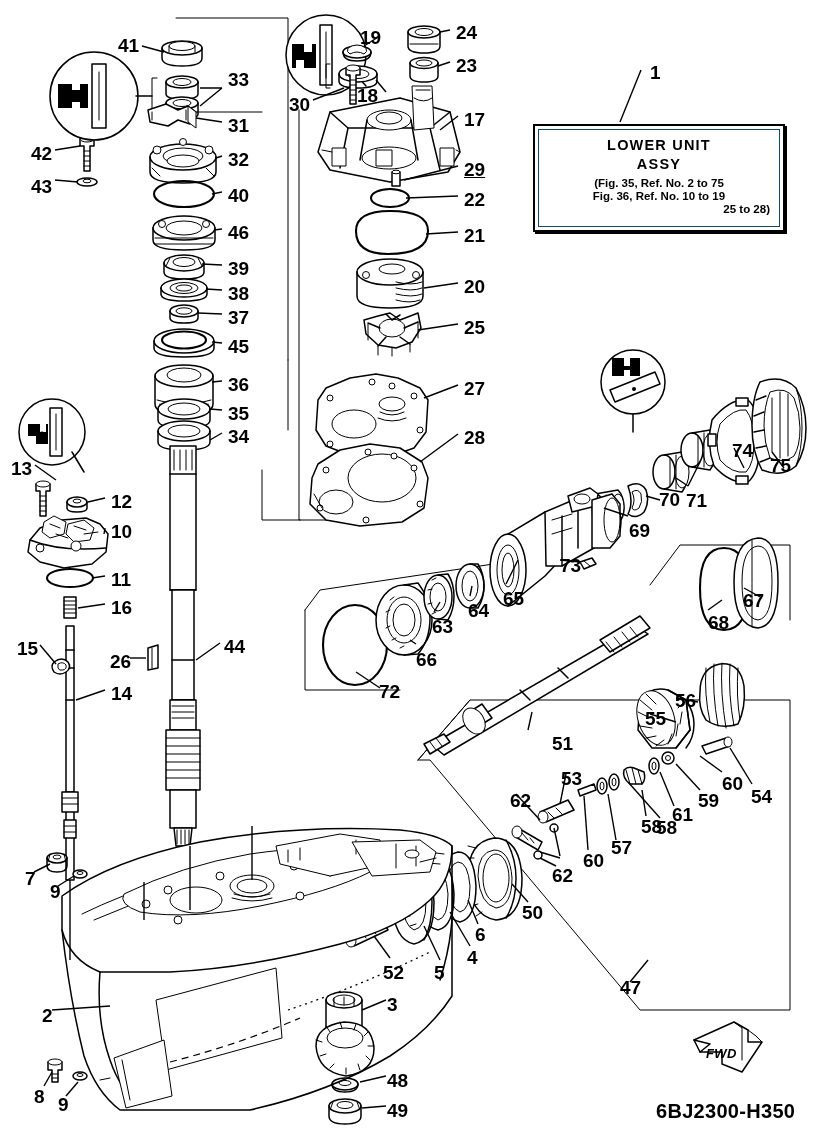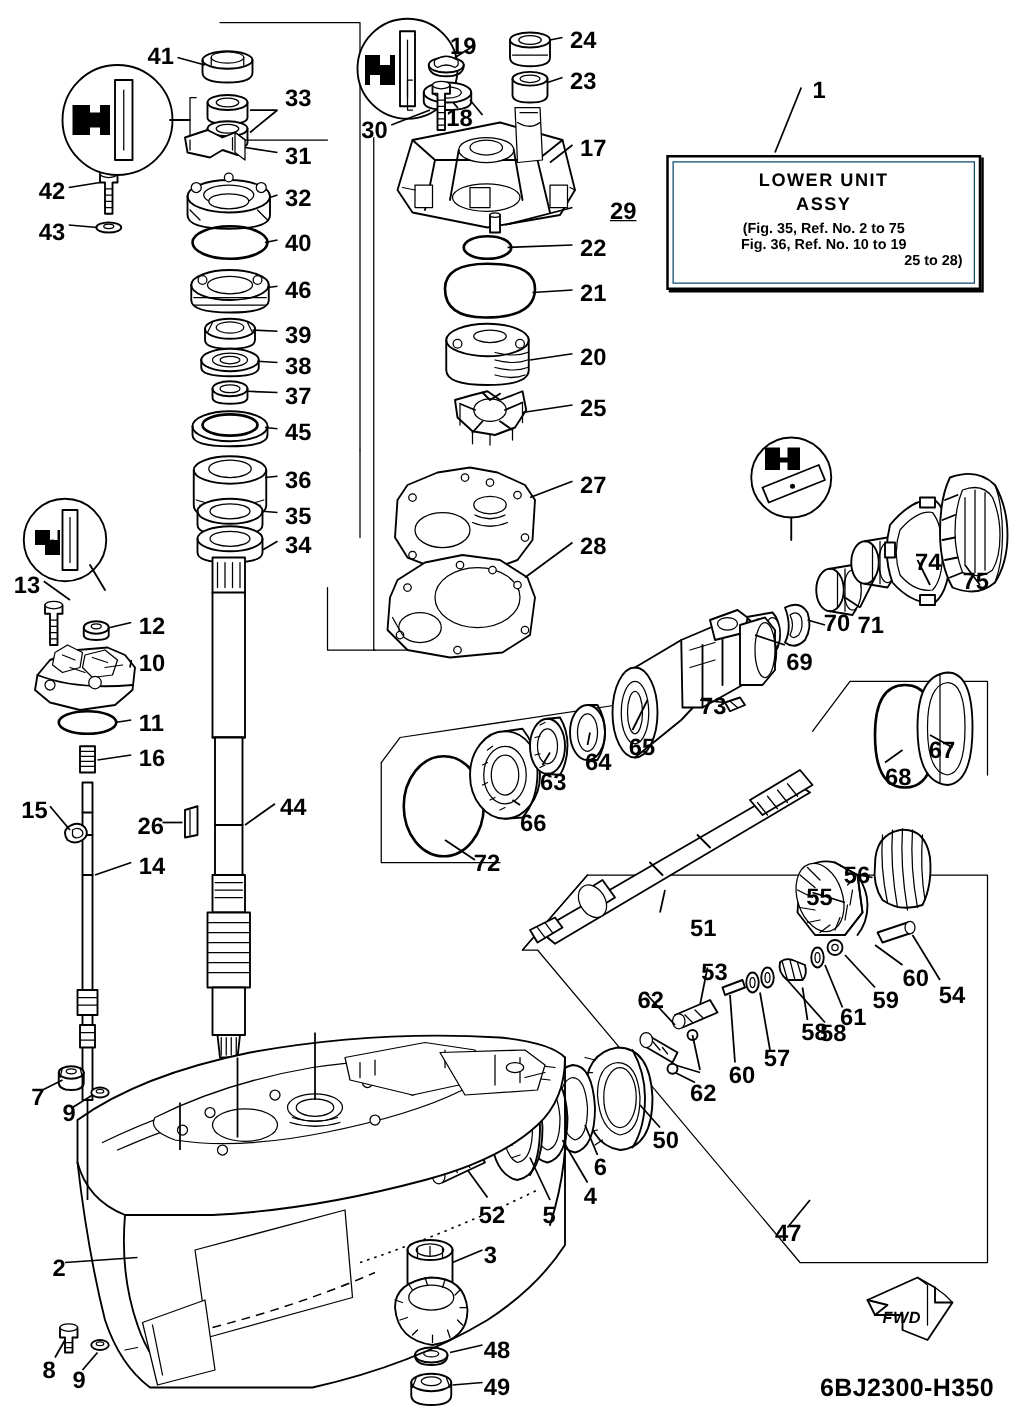--- a/index.html
+++ b/index.html
@@ -750,21 +750,21 @@
       <div class="ref" style="left: 650px; top: 63px;">1</div>
       <div class="ref" style="left: 456px; top: 56px;">23</div>
       <div class="ref" style="left: 228px; top: 70px;">33</div>
       <div class="ref" style="left: 357px; top: 86px;">18</div>
       <div class="ref" style="left: 289px; top: 95px;">30</div>
       <div class="ref" style="left: 228px; top: 116px;">31</div>
       <div class="ref" style="left: 464px; top: 110px;">17</div>
       <div class="ref" style="left: 31px; top: 144px;">42</div>
       <div class="ref" style="left: 228px; top: 150px;">32</div>
       <div class="ref" style="left: 31px; top: 177px;">43</div>
-      <div class="ref" style="left: 488px; top: 160px; text-decoration: underline;">29</div>
+      <div class="ref" style="left: 464px; top: 160px; text-decoration: underline;">29</div>
       <div class="ref" style="left: 228px; top: 186px;">40</div>
       <div class="ref" style="left: 464px; top: 190px;">22</div>
       <div class="ref" style="left: 464px; top: 226px;">21</div>
       <div class="ref" style="left: 228px; top: 223px;">46</div>
       <div class="ref" style="left: 228px; top: 259px;">39</div>
       <div class="ref" style="left: 464px; top: 277px;">20</div>
       <div class="ref" style="left: 228px; top: 284px;">38</div>
       <div class="ref" style="left: 228px; top: 308px;">37</div>
       <div class="ref" style="left: 464px; top: 318px;">25</div>
       <div class="ref" style="left: 228px; top: 337px;">45</div>

